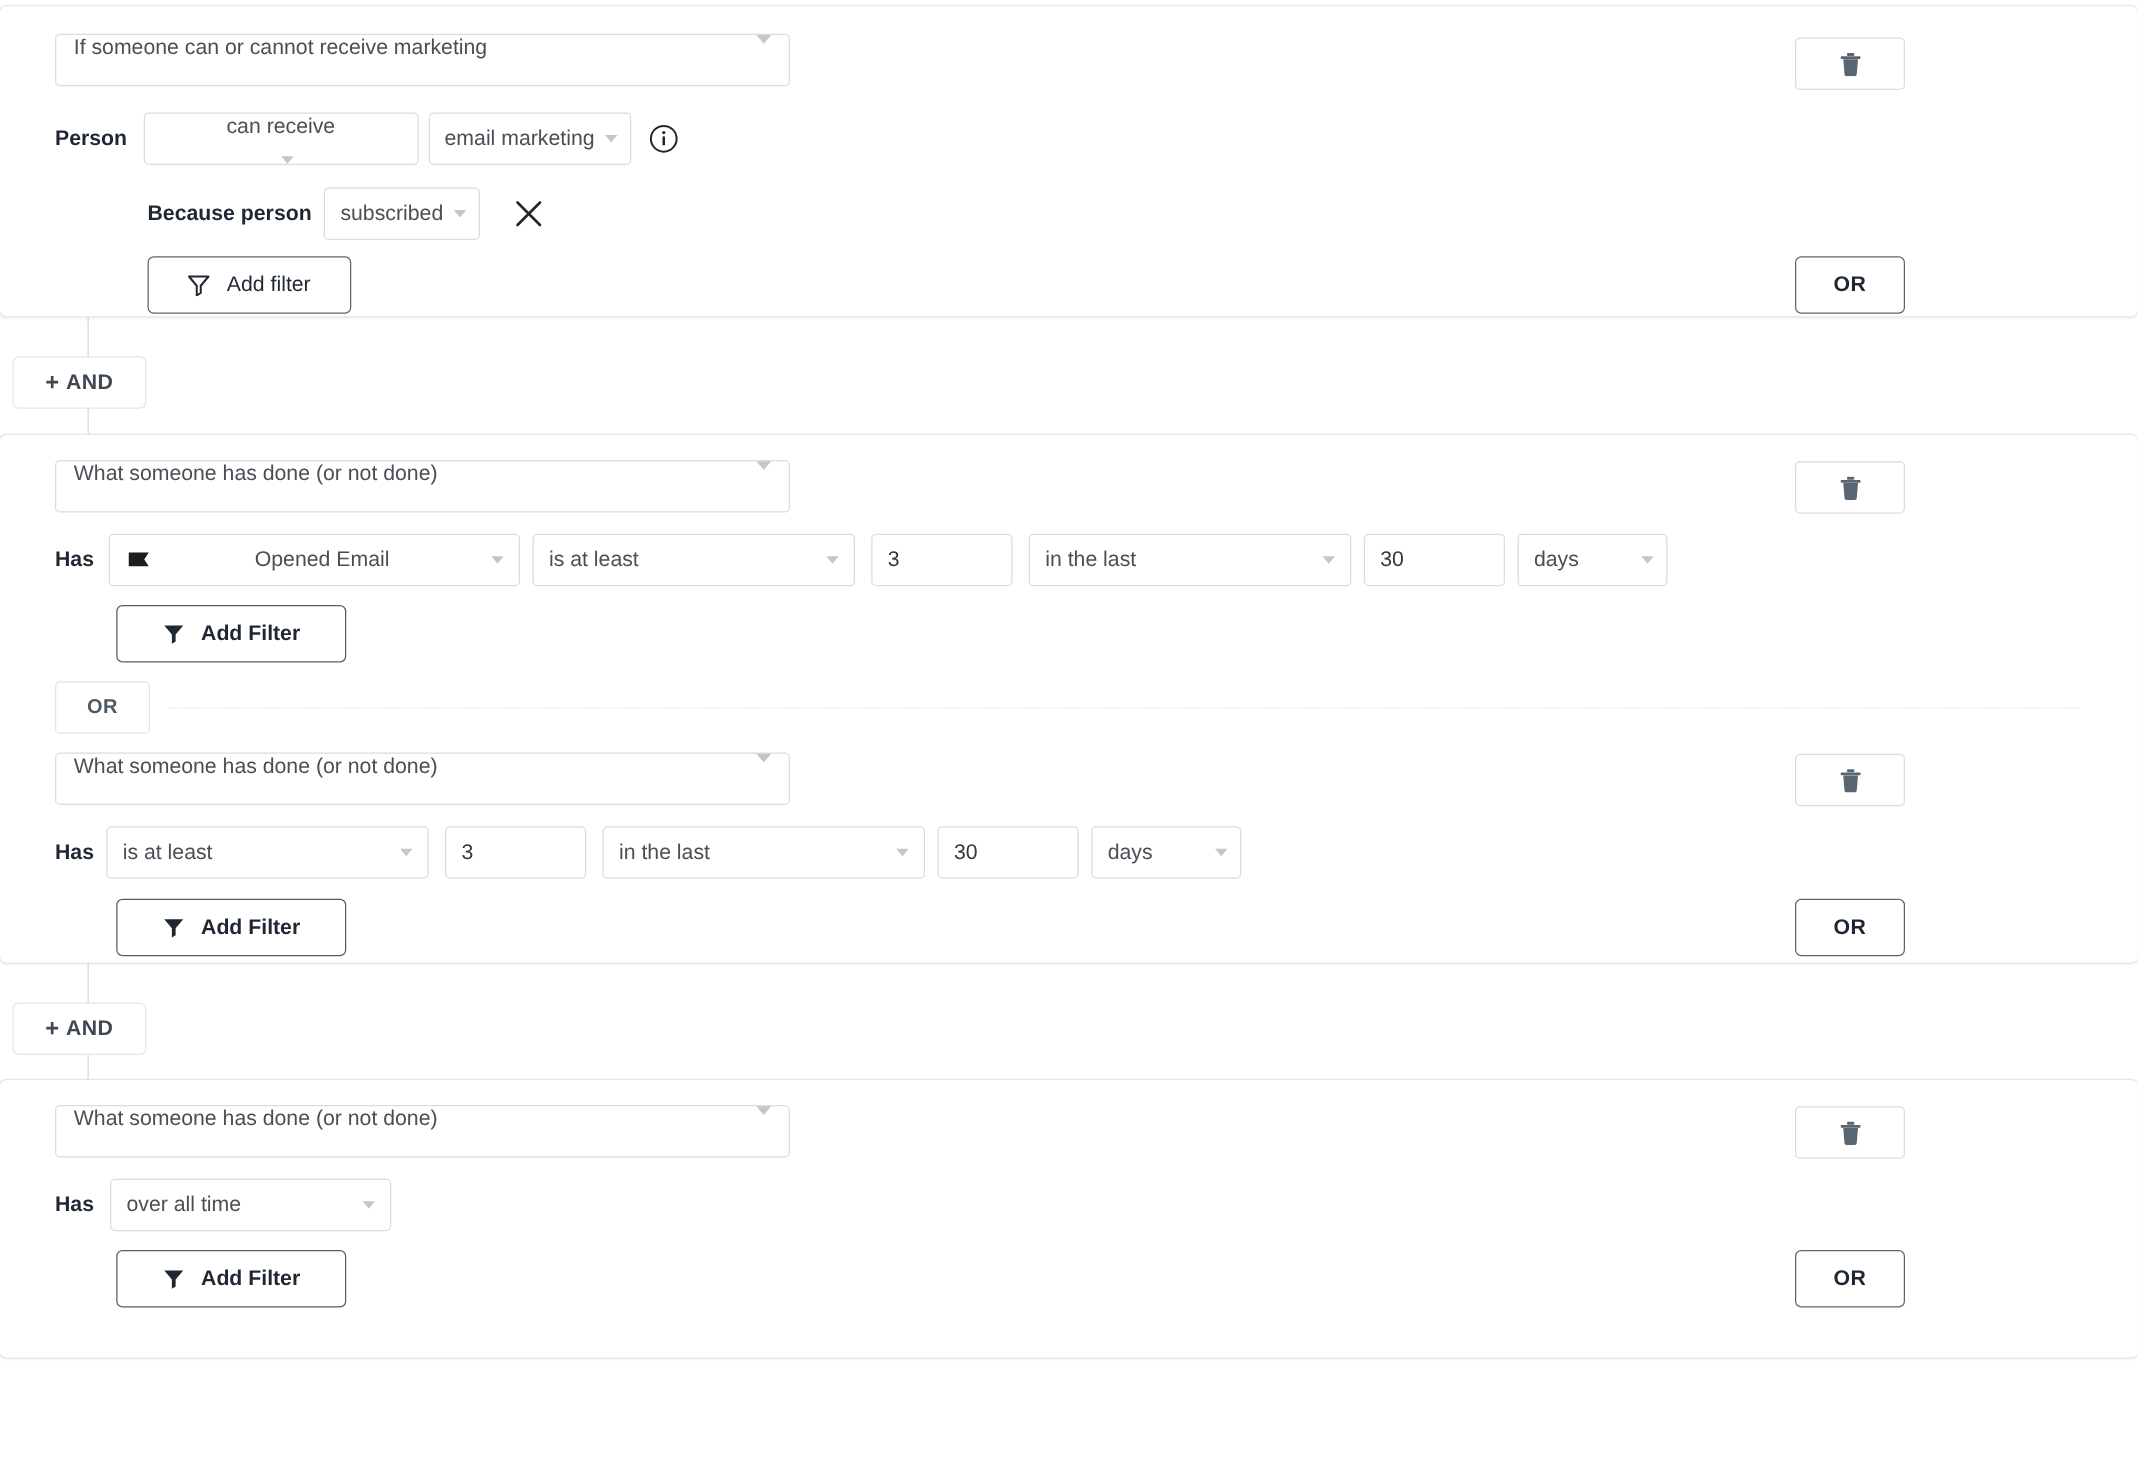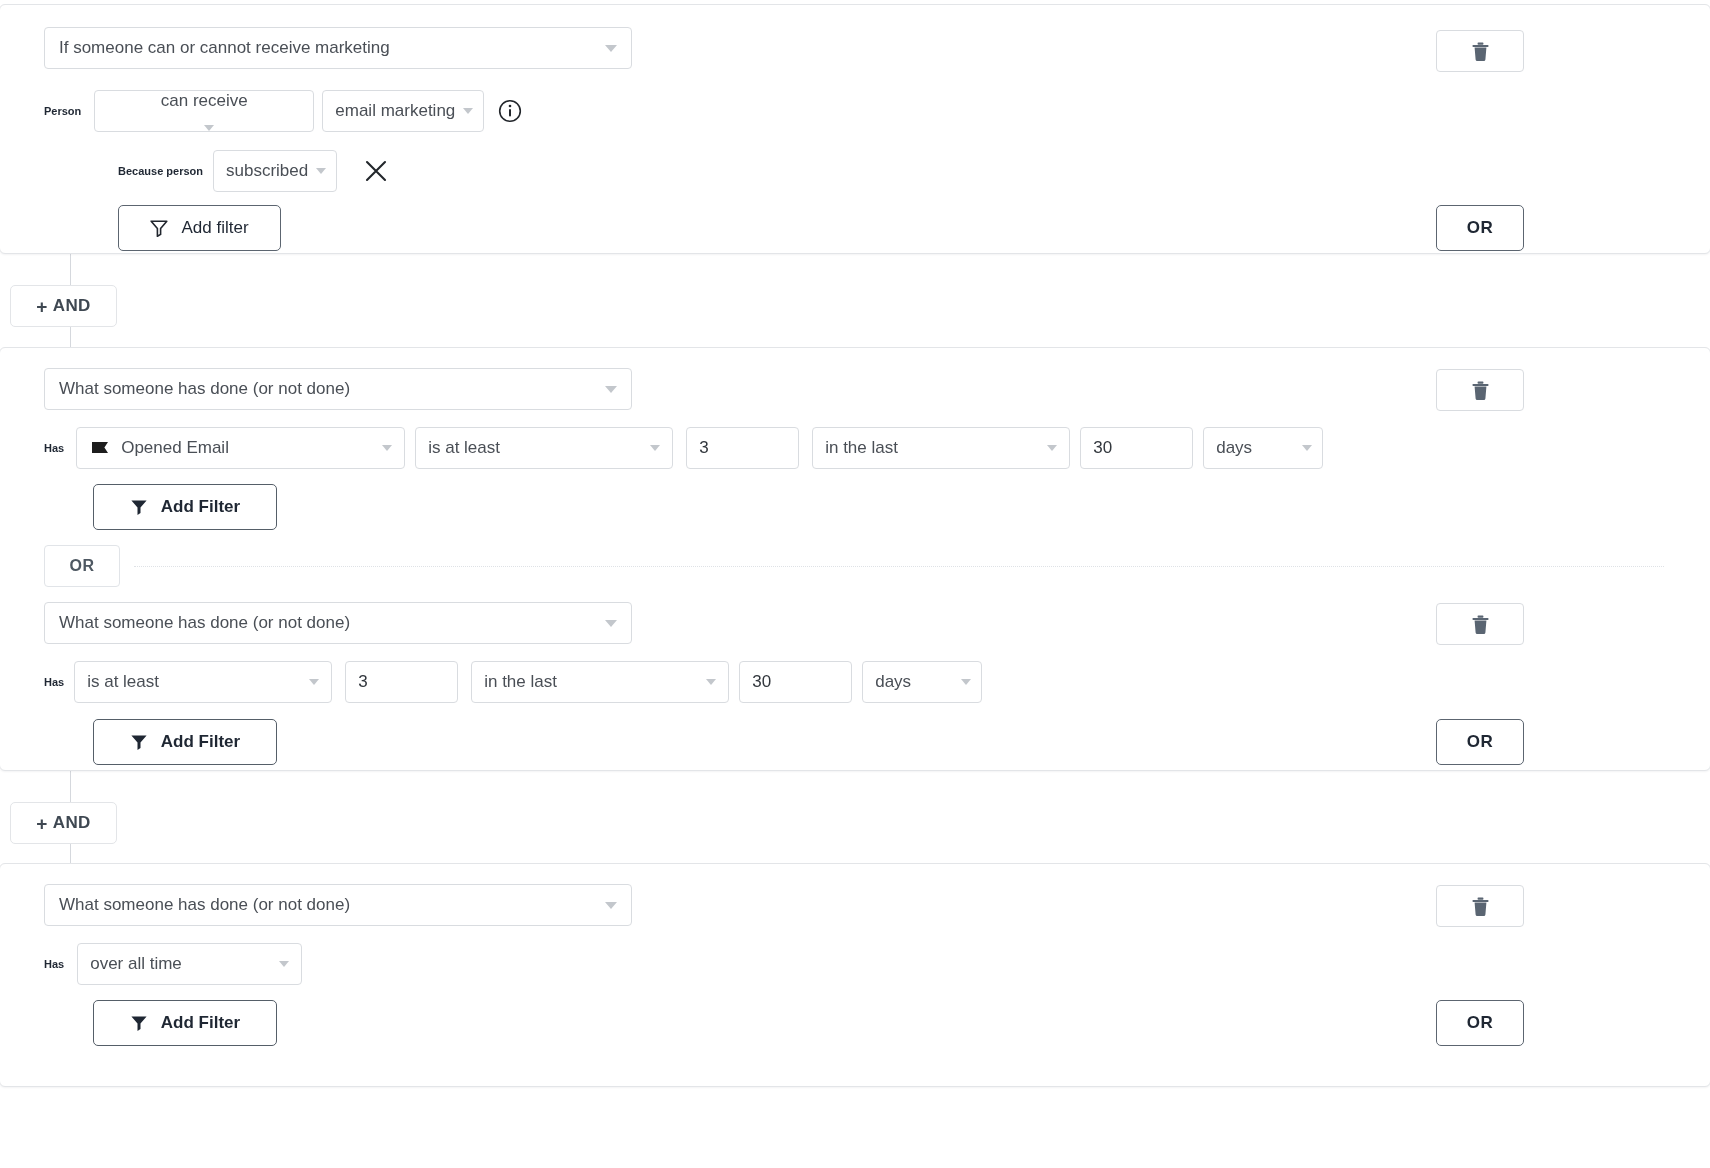--- a/index.html
+++ b/index.html
@@ -58,21 +58,20 @@
   .and-btn .plus { font-size: 19px; font-weight: 700; line-height: 1; }
 
   
   .type-select {
     position: absolute;
     height: 42px;
     background: #ffffff;
     border: 1px solid #d9dce0;
     border-radius: 4px;
     display: flex;
-    align-items: center;
     padding: 0 14px;
     font-size: 17px;
     color: #4a4f56;
     cursor: pointer;
   }
   .type-select .lbl { flex: 1; white-space: nowrap; }
 
   .caret {
     width: 0; height: 0;
     border-left: 6px solid transparent;
@@ -83,21 +82,21 @@
   }
   .caret.sm {
     border-left-width: 5px;
     border-right-width: 5px;
     border-top-width: 6px;
   }
 
   
   .row { position: absolute; display: flex; align-items: center; }
   .row-label {
-    font-size: 11px;
+    font-size: 17px;
     font-weight: 700;
     color: #1f2733;
     white-space: nowrap;
   }
 
   .field {
     height: 42px;
     background: #ffffff;
     border: 1px solid #d9dce0;
     border-radius: 4px;
@@ -277,21 +276,21 @@
     <div class="trash-btn" style="left:1436px; top:21px;">
       <svg width="17" height="19" viewBox="0 0 17 19">
         <path d="M2.6 5.4h11.8l-1 12a1.6 1.6 0 0 1-1.6 1.5H5.2a1.6 1.6 0 0 1-1.6-1.5l-1-12z" fill="#5a6572"></path>
         <rect x="0.6" y="3" width="15.8" height="2.1" rx="0.6" fill="#5a6572"></rect>
         <rect x="5.6" y="0.4" width="5.8" height="2.3" rx="0.7" fill="#5a6572"></rect>
       </svg>
     </div>
 
     <div class="row" style="left:44px; top:79px;">
       <span class="row-label">Has</span>
-      <div class="field" style="width:329px; margin-left:12px;">
+      <div class="field" style="width:329px; margin-left:12px;text-align:center;">
         <svg class="mic" viewBox="0 0 22 22">
           <path d="M3 5h16l-3.6 5.6L19 16H3z" fill="#1d1d1d"></path>
         </svg>
         <span class="txt">Opened Email</span>
         <span class="caret sm"></span>
       </div>
       <div class="field" style="width:258px; margin-left:10px;">
         <span class="txt">is at least</span>
         <span class="caret sm"></span>
       </div>

